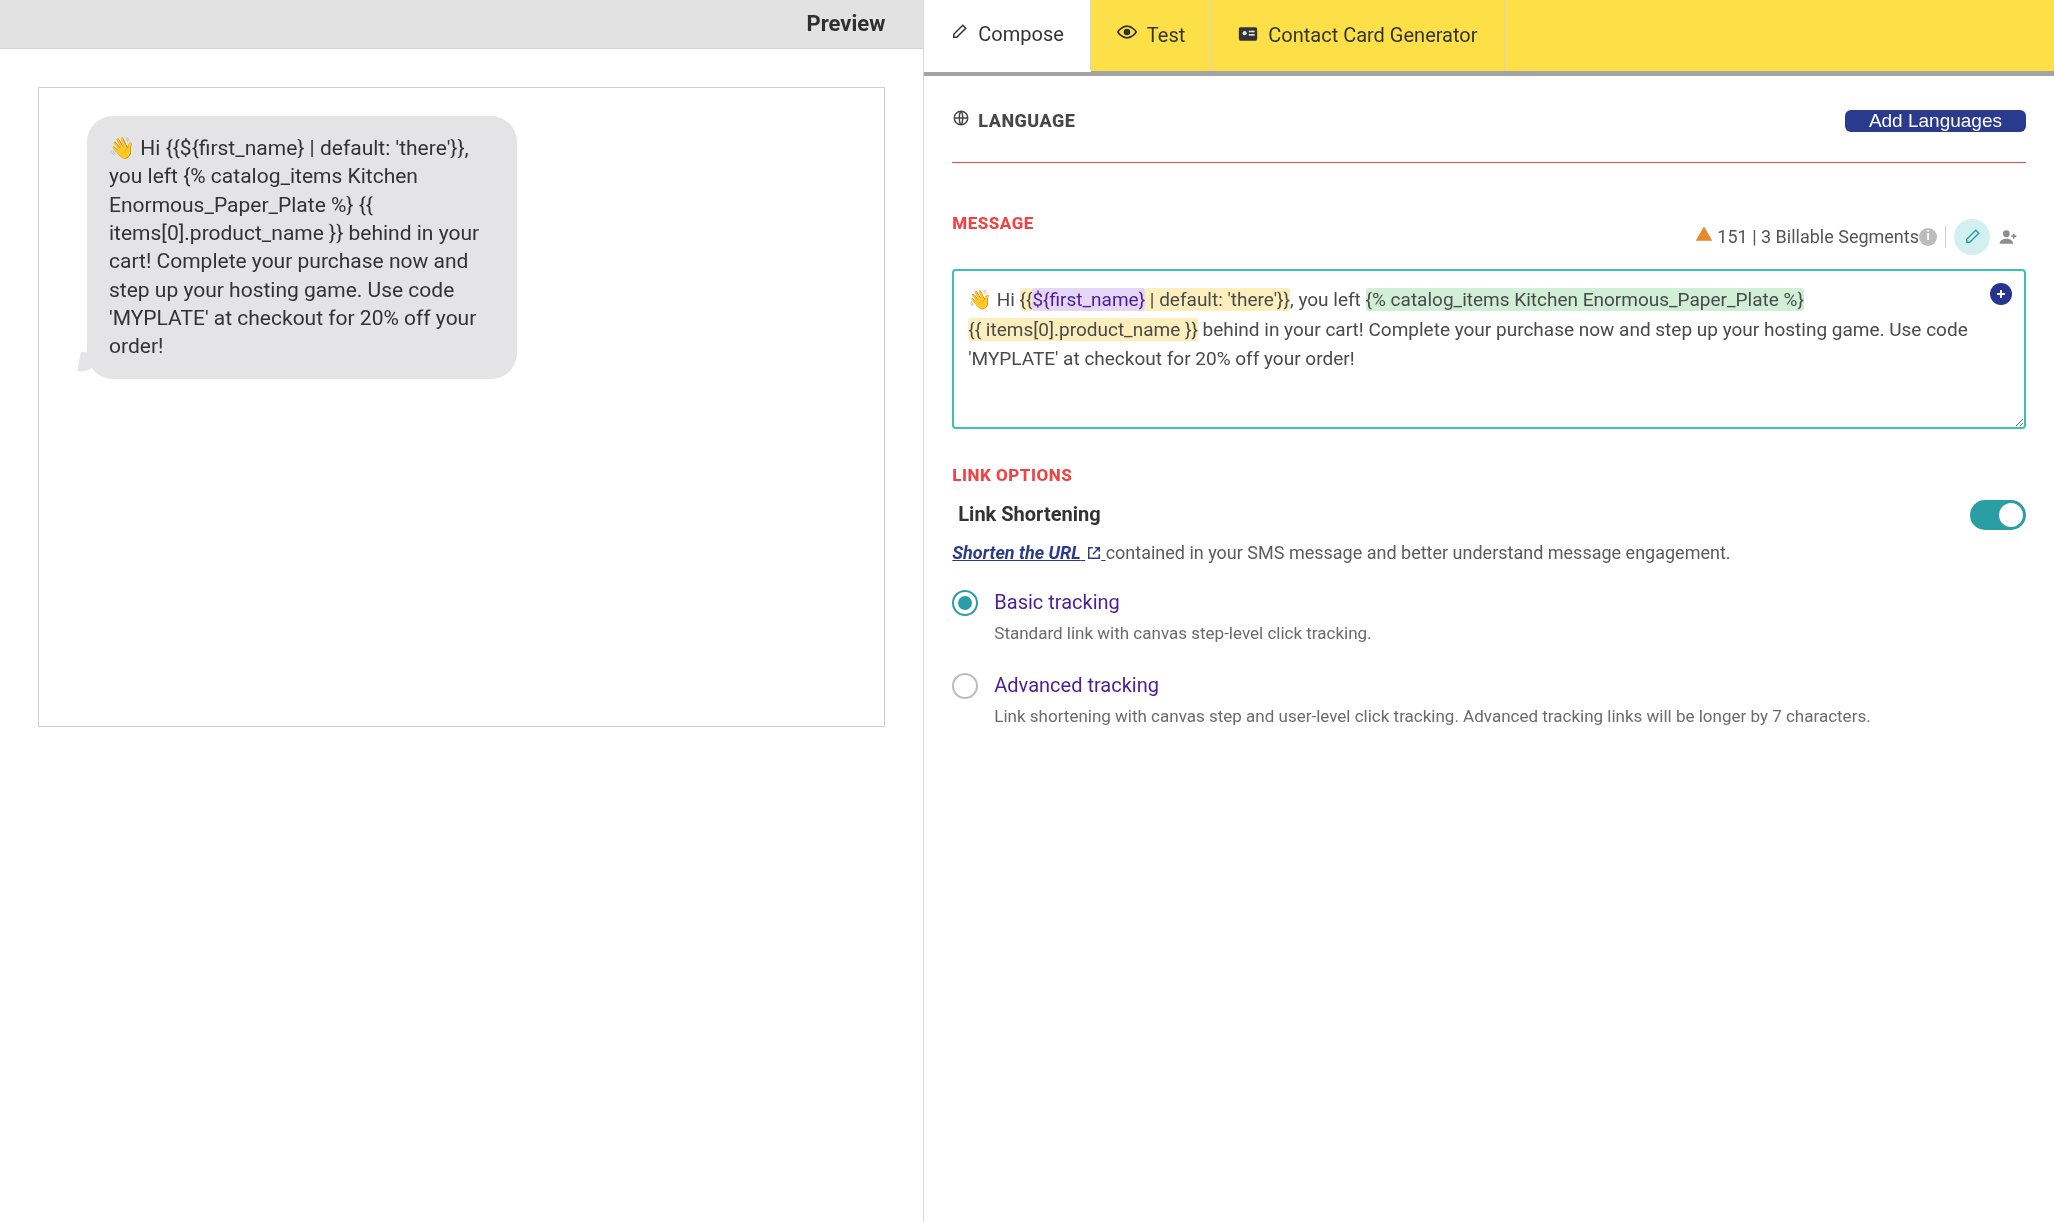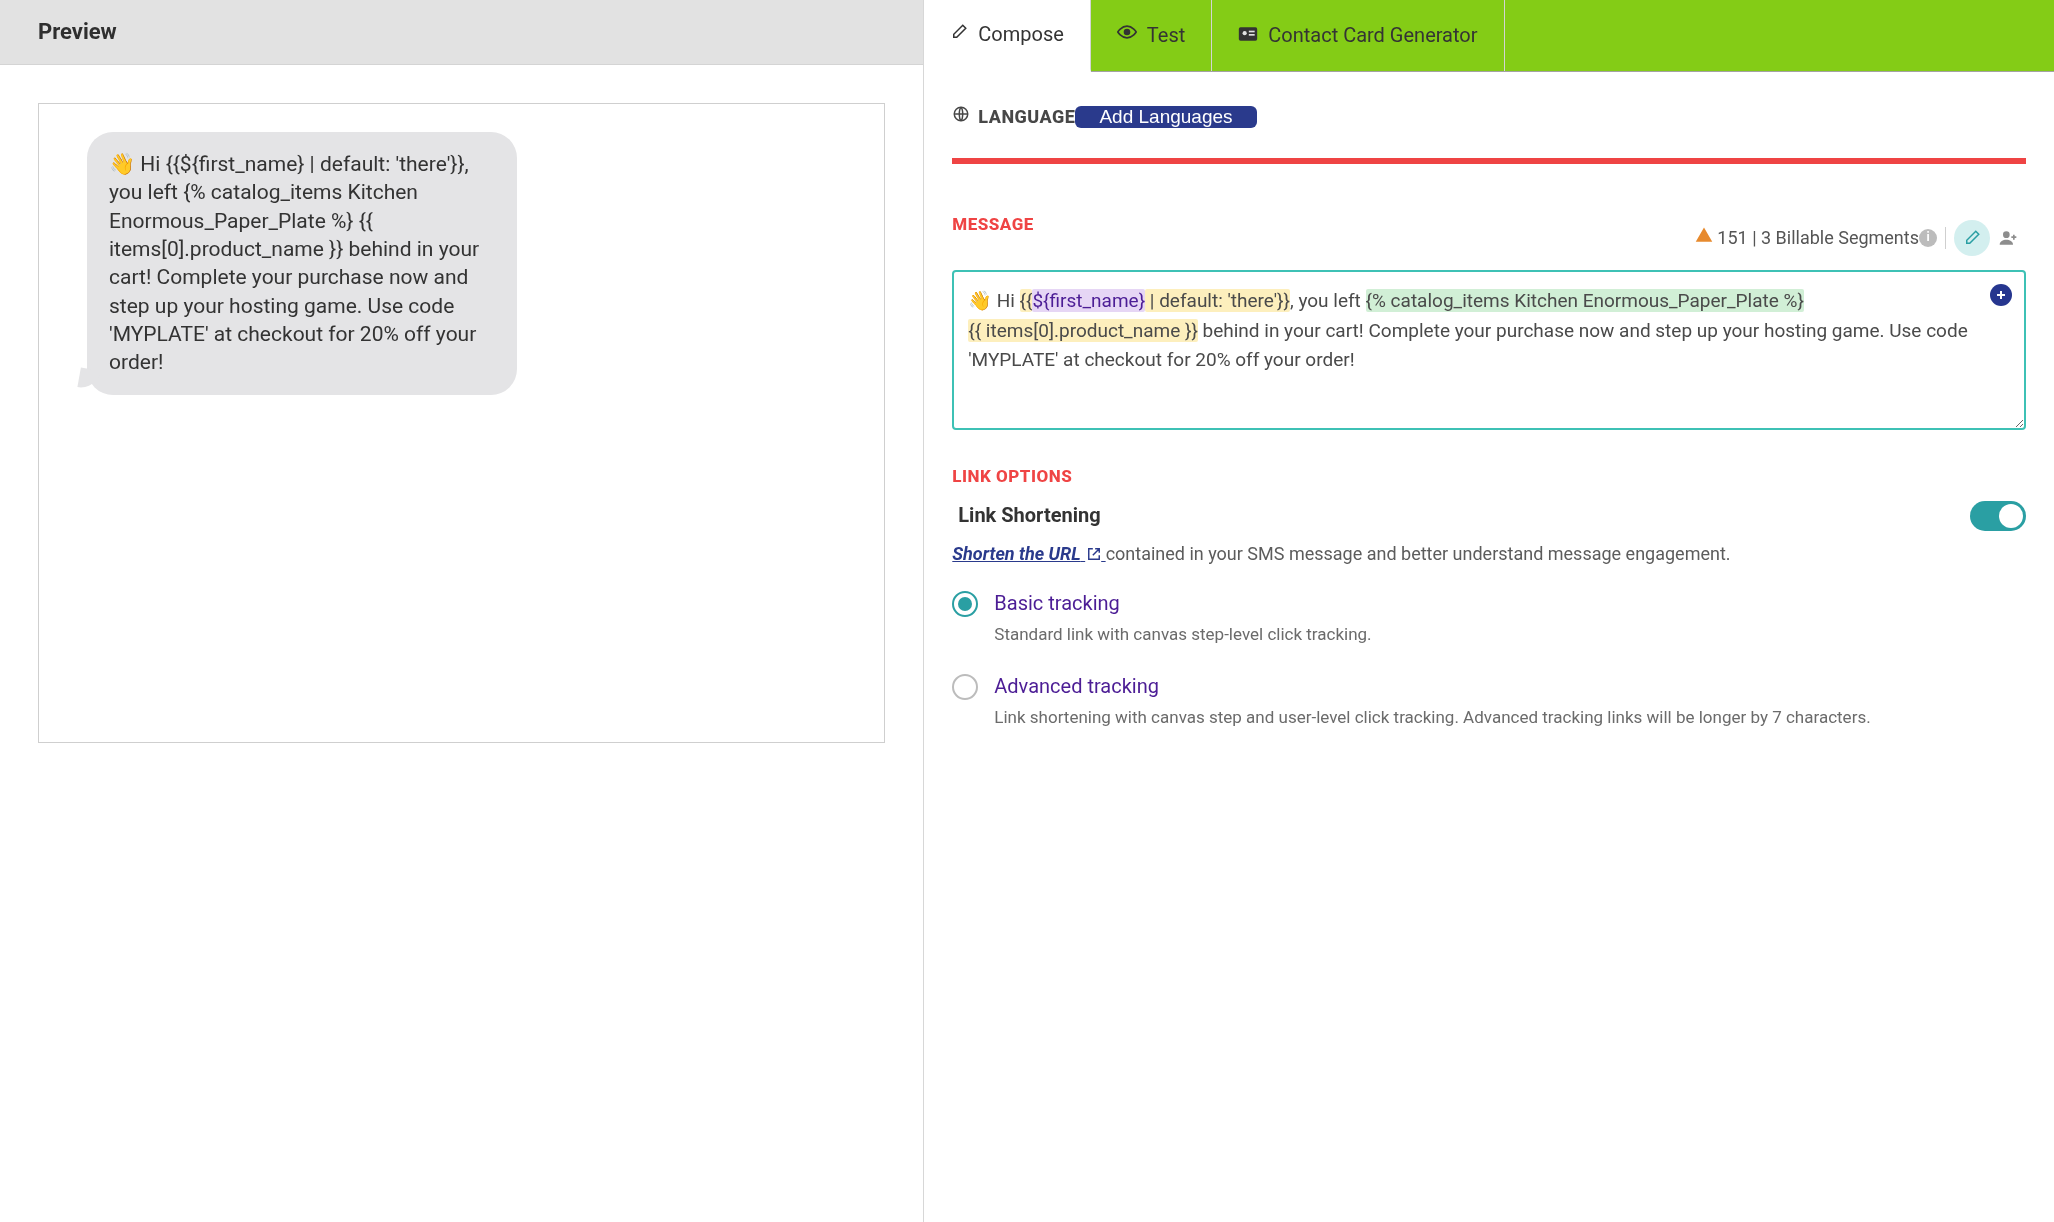--- a/index.html
+++ b/index.html
@@ -18,21 +18,22 @@
   
   .preview-panel {
     flex: 0 0 45%;
     border-right: 1px solid #d7d7d7;
     display: flex;
     flex-direction: column;
   }
   .preview-header {
     background: #e2e2e2;
     border-bottom: 1px solid #d4d4d4;
-    padding: 16px 38px;
+    padding: 8px 38px;
+    text-align: right;
   }
   .preview-title {
     font-weight: 700;
     font-size: 22px;
     color: #2f2f2f;
   }
   .preview-body {
     flex: 1;
     padding: 38px 38px;
   }
@@ -68,22 +69,22 @@
 
   
   .compose-panel {
     flex: 1;
     display: flex;
     flex-direction: column;
     min-width: 0;
   }
   .tabbar {
     display: flex;
-    background: #84cc16;
-    border-bottom: 1px solid #a3a3a3;
+    background: #fde047;
+    border-bottom: 5px solid #a3a3a3;
   }
   .tab {
     padding: 20px 26px;
     display: flex;
     align-items: center;
     gap: 10px;
     font-size: 20px;
     color: #343434;
     border-right: 1px solid #d4d4d4;
     cursor: pointer;
@@ -95,22 +96,23 @@
     margin-bottom: -1px;
   }
   .tab svg { flex: 0 0 auto; }
   .compose-content {
     padding: 28px 28px 40px 28px;
     overflow-y: auto;
   }
   .lang-row {
     display: flex;
     align-items: center;
+    justify-content: space-between;
     padding: 4px 0 28px 0;
-    border-bottom: 6px solid #ef4444;
+    border-bottom: 1px solid #ef4444;
   }
   .lang-label {
     display: flex;
     align-items: center;
     gap: 8px;
     font-weight: 800;
     letter-spacing: .5px;
     color: #474747;
     font-size: 18px;
   }

